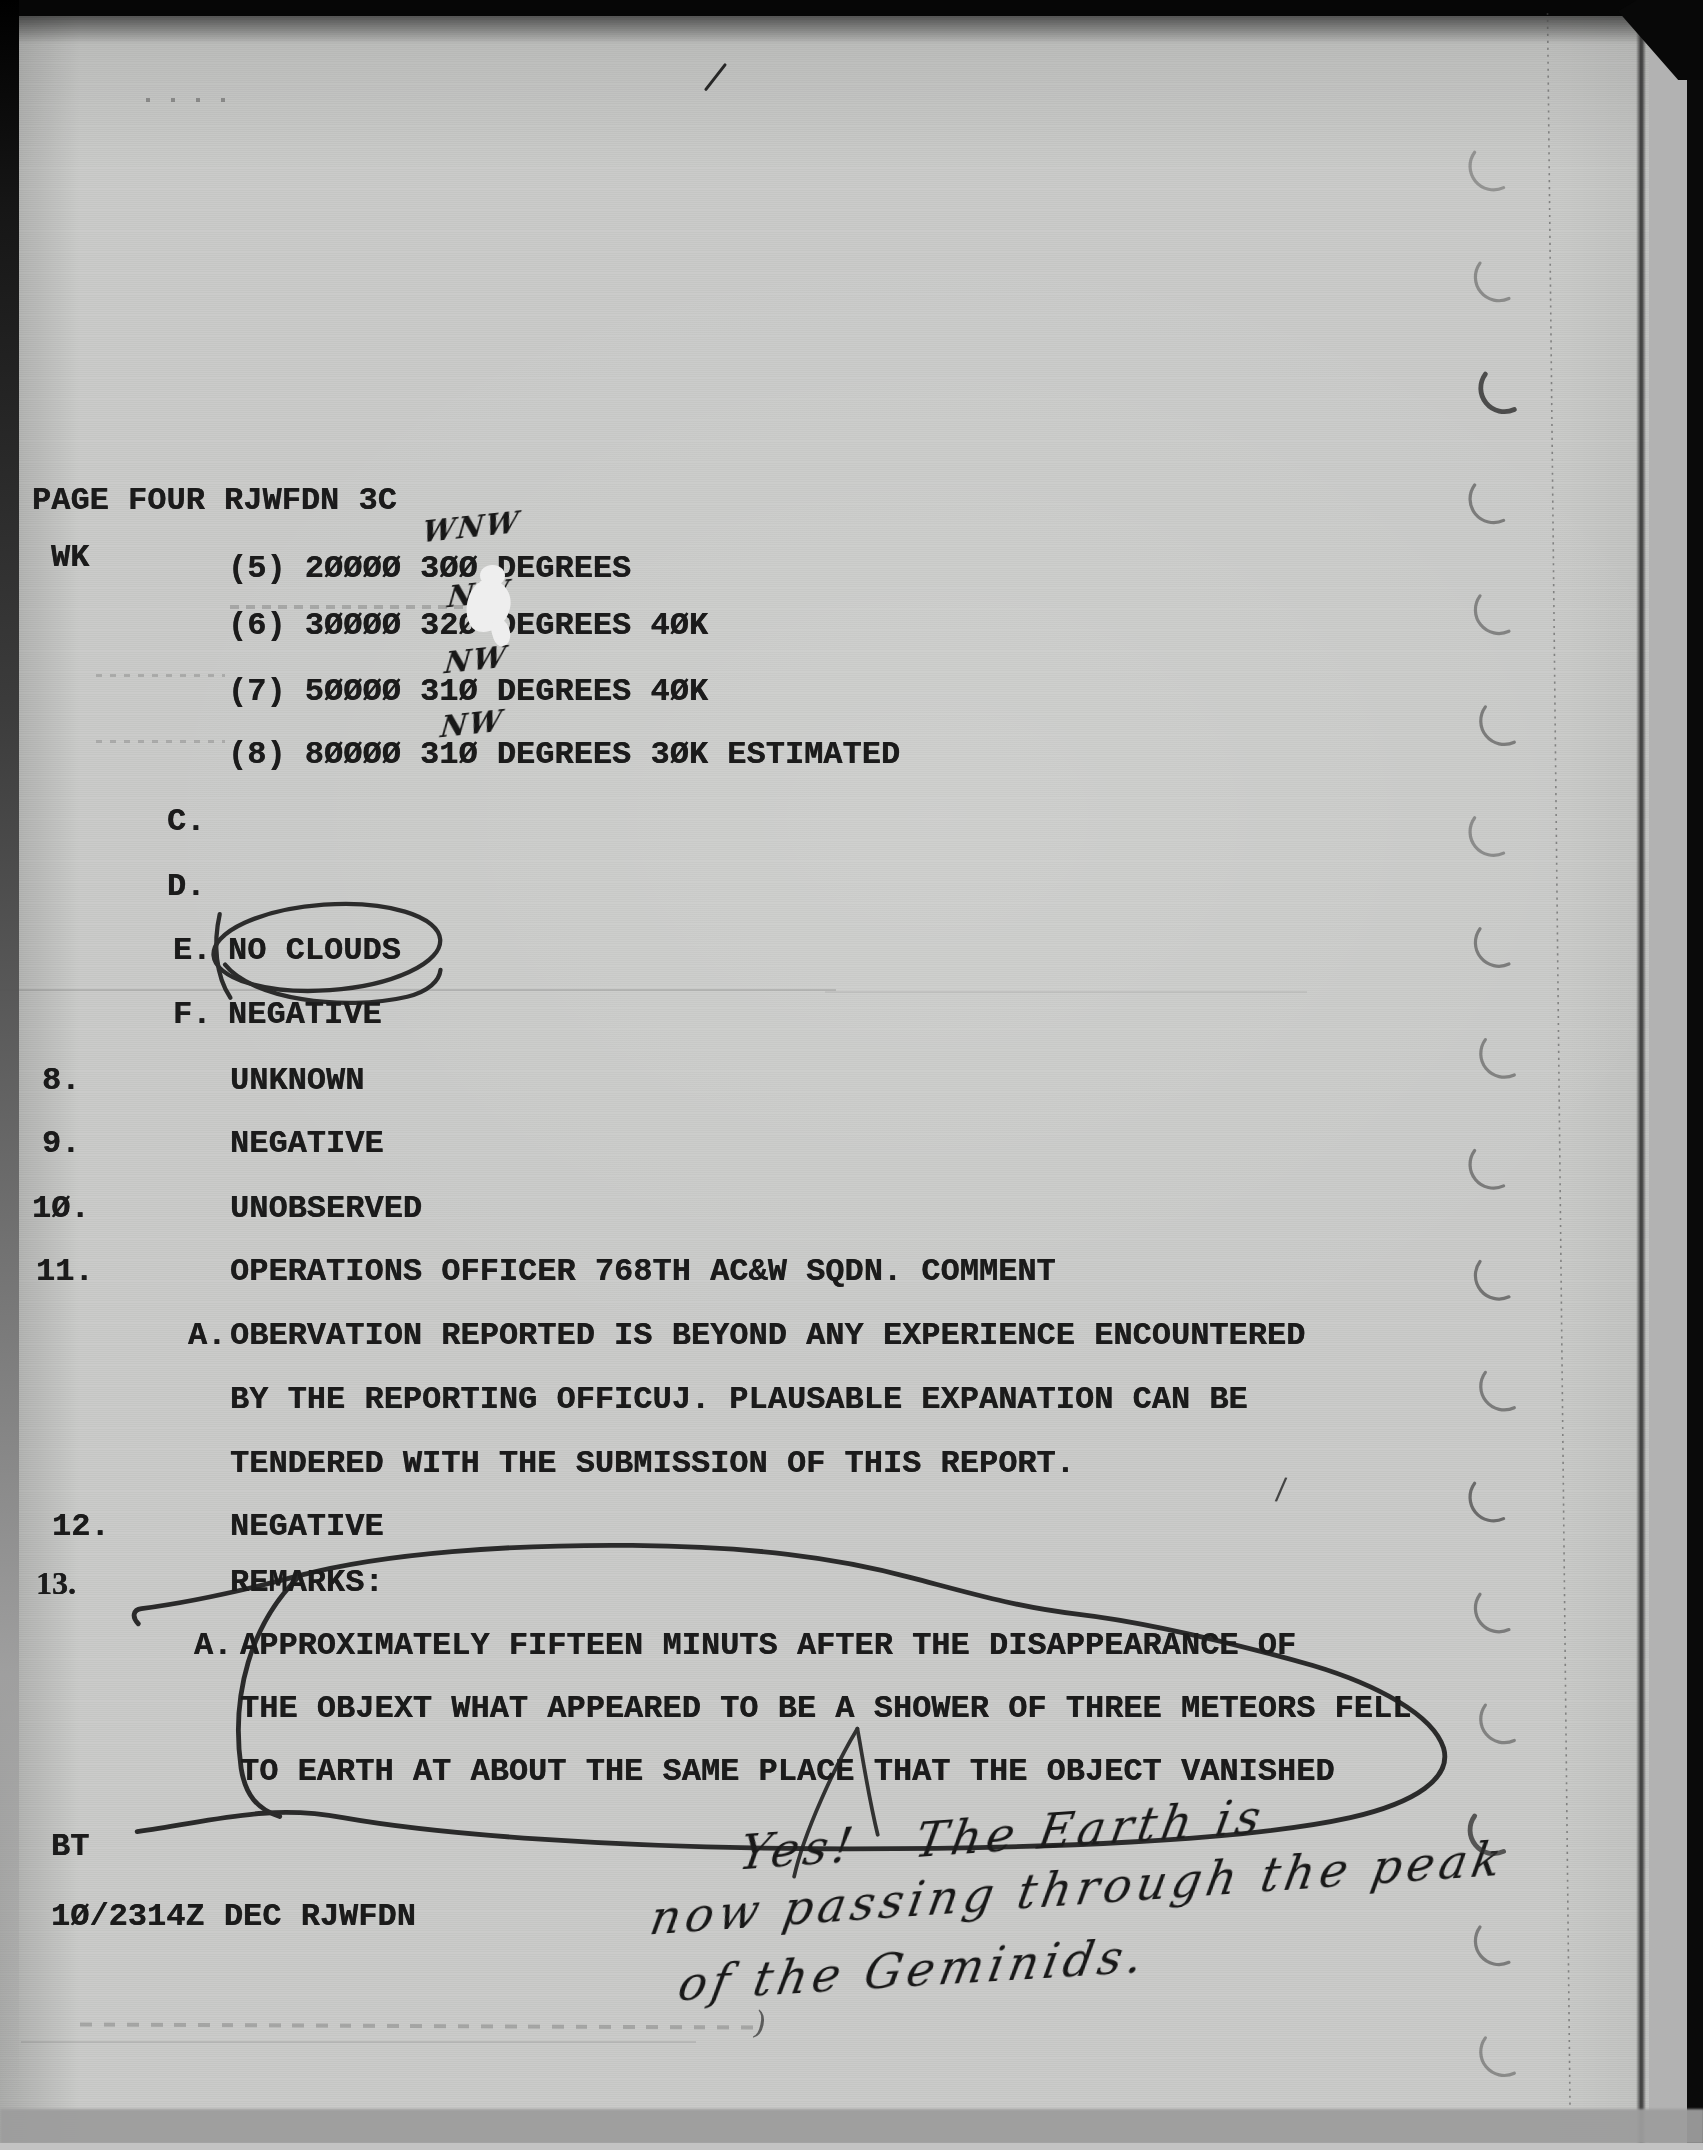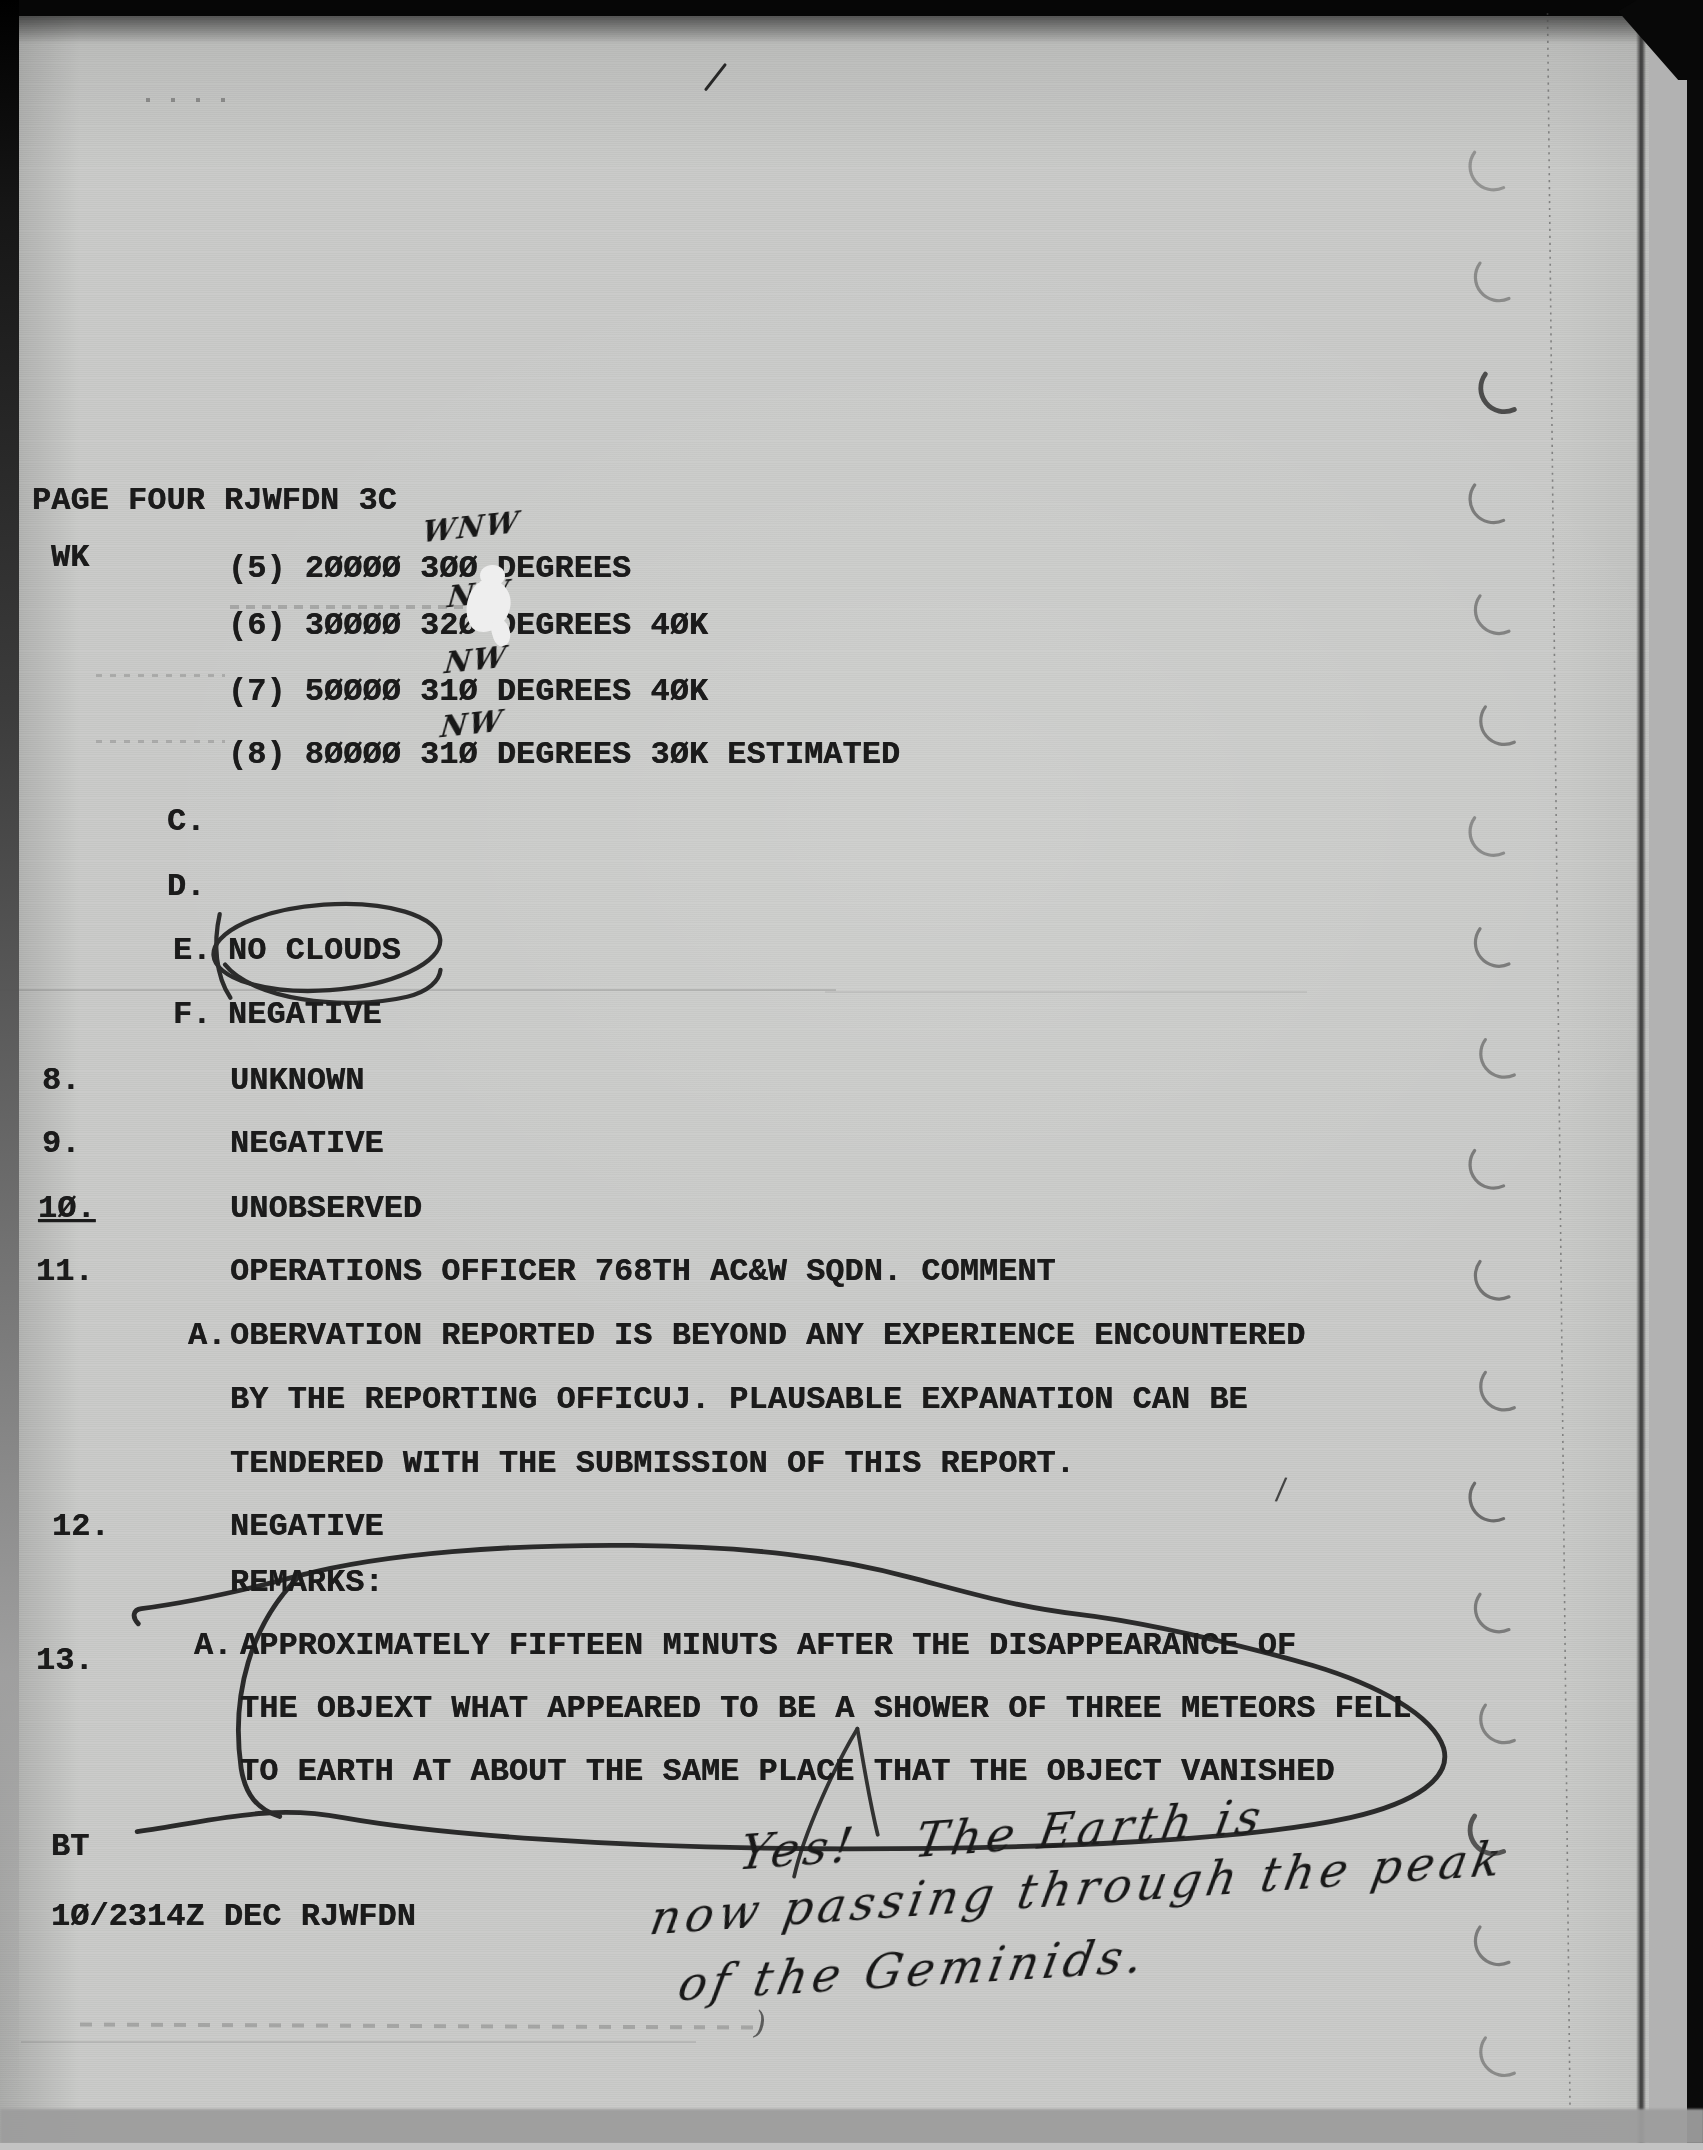--- a/index.html
+++ b/index.html
@@ -85,33 +85,33 @@
   <div class="tt" style="left:167px;top:871px;">D.</div>
   <div class="tt" style="left:173px;top:935px;">E.</div>
   <div class="tt" style="left:228px;top:935px;">NO CLOUDS</div>
   <div class="tt" style="left:173px;top:999px;">F.</div>
   <div class="tt" style="left:228px;top:999px;">NEGATIVE</div>
 
   <div class="tt" style="left:42px;top:1065px;">8.</div>
   <div class="tt" style="left:230px;top:1065px;">UNKNOWN</div>
   <div class="tt" style="left:42px;top:1128px;">9.</div>
   <div class="tt" style="left:230px;top:1128px;">NEGATIVE</div>
-  <div class="tt" style="left:38px;top:1193px;text-decoration:underline;">1Ø.</div>
+  <div class="tt" style="left:32px;top:1193px;">1Ø.</div>
   <div class="tt" style="left:230px;top:1193px;">UNOBSERVED</div>
   <div class="tt" style="left:36px;top:1256px;">11.</div>
   <div class="tt" style="left:230px;top:1256px;">OPERATIONS OFFICER 768TH AC&amp;W SQDN. COMMENT</div>
 
   <div class="tt" style="left:188px;top:1320px;">A.</div>
   <div class="tt" style="left:230px;top:1320px;">OBERVATION REPORTED IS BEYOND ANY EXPERIENCE ENCOUNTERED</div>
   <div class="tt" style="left:230px;top:1384px;">BY THE REPORTING OFFICUJ. PLAUSABLE EXPANATION CAN BE</div>
   <div class="tt" style="left:230px;top:1448px;">TENDERED WITH THE SUBMISSION OF THIS REPORT.</div>
 
   <div class="tt" style="left:52px;top:1511px;">12.</div>
   <div class="tt" style="left:230px;top:1511px;">NEGATIVE</div>
-  <div class="tt" style="left:36px;top:1645px;">13.</div>
+  <div class="tt" style="left:36px;top:1567px;font-family:Liberation Serif, serif;">13.</div>
   <div class="tt" style="left:230px;top:1567px;">REMARKS:</div>
 
   <div class="tt" style="left:194px;top:1630px;">A.</div>
   <div class="tt" style="left:240px;top:1630px;">APPROXIMATELY FIFTEEN MINUTS AFTER THE DISAPPEARANCE OF</div>
   <div class="tt" style="left:240px;top:1693px;">THE OBJEXT WHAT APPEARED TO BE A SHOWER OF THREE METEORS FELL</div>
   <div class="tt" style="left:240px;top:1756px;">TO EARTH AT ABOUT THE SAME PLACE THAT THE OBJECT VANISHED</div>
 
   <div class="tt" style="left:51px;top:1831px;">BT</div>
   <div class="tt" style="left:51px;top:1901px;">1Ø/2314Z DEC RJWFDN</div>
 

